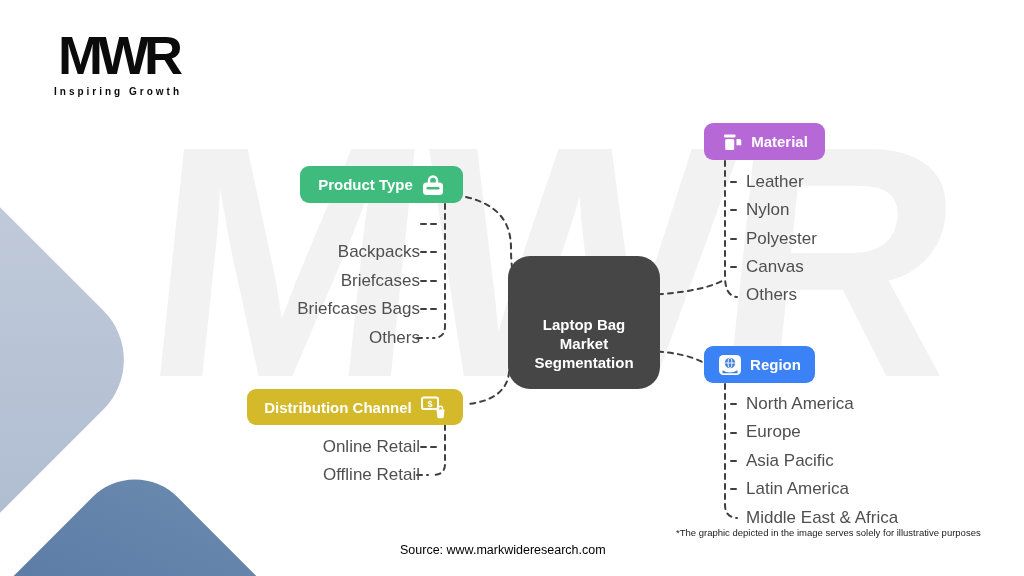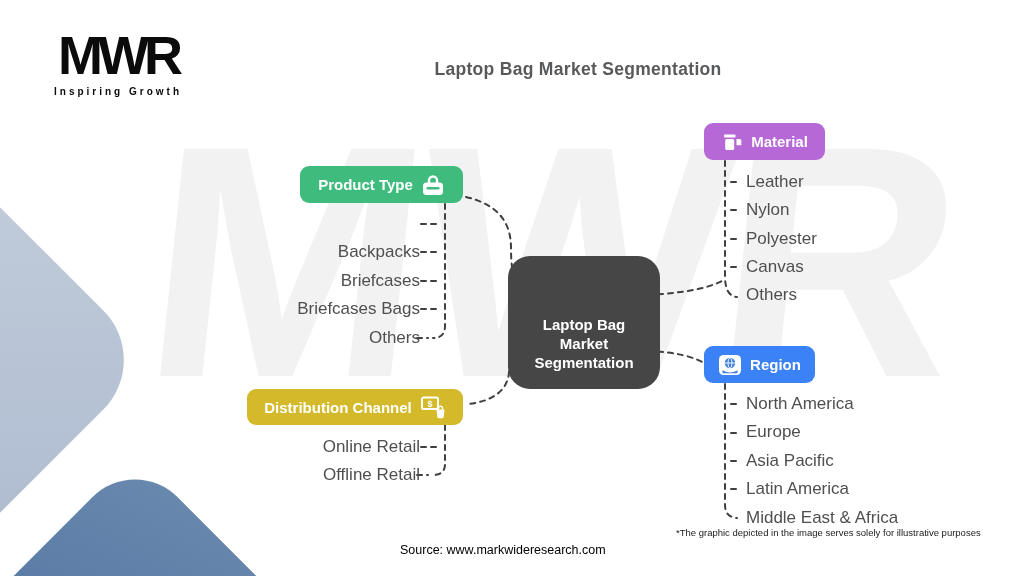--- a/index.html
+++ b/index.html
@@ -104,21 +104,20 @@
       <path d="M648 295 C682 293 706 289 722 281"></path>
       <path d="M648 351 C676 352 694 357 704 363"></path>
     </g>
   </svg>
 
   <div class="logo">
     <div class="logo-mark">MWR</div>
     <div class="logo-tagline">Inspiring Growth</div>
   </div>
 
-  <div class="title">Laptop Bag Market Segmentation</div>
 
   <div class="center-node">
     <div>Laptop Bag</div>
     <div>Market</div>
     <div>Segmentation</div>
   </div>
 
   <div class="node node--product">
     <span>Product Type</span>
     <svg width="24" height="22" viewBox="0 0 24 22">

